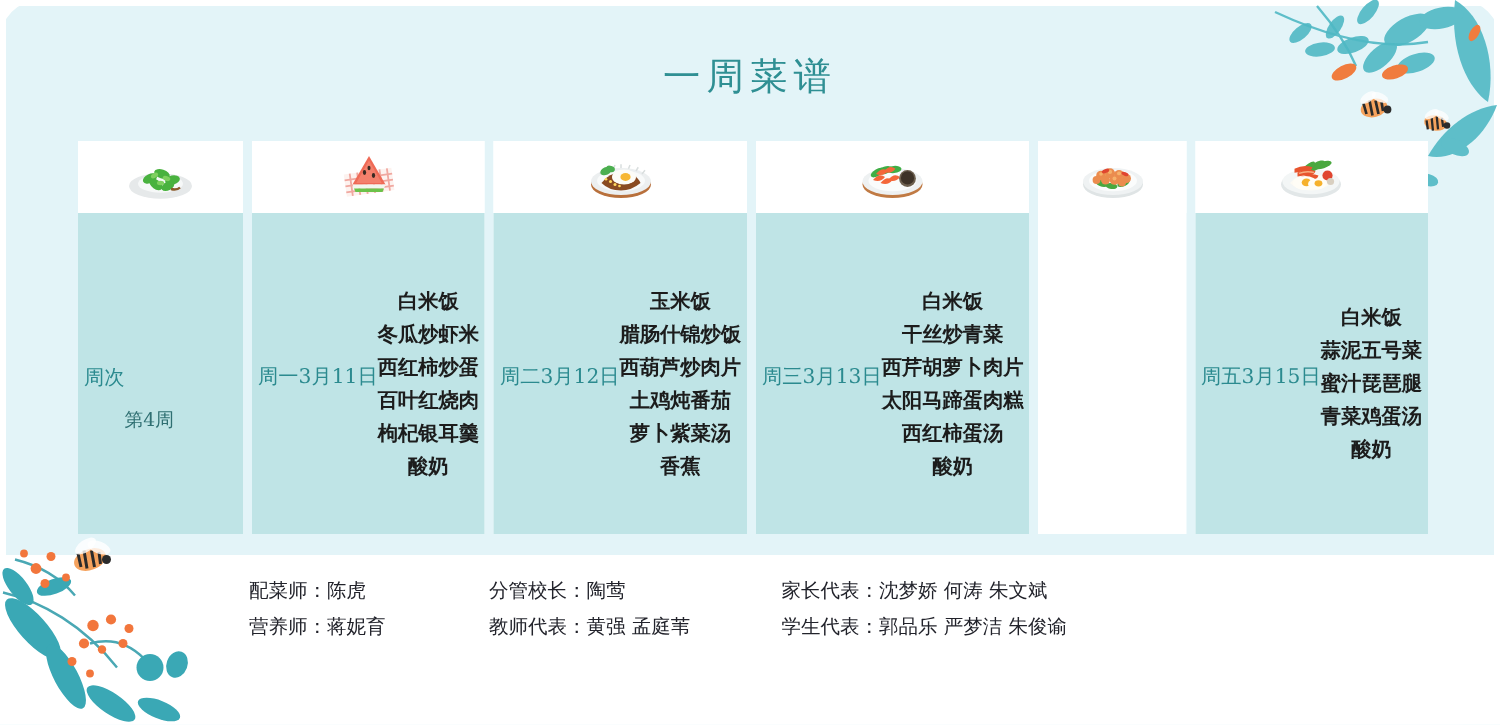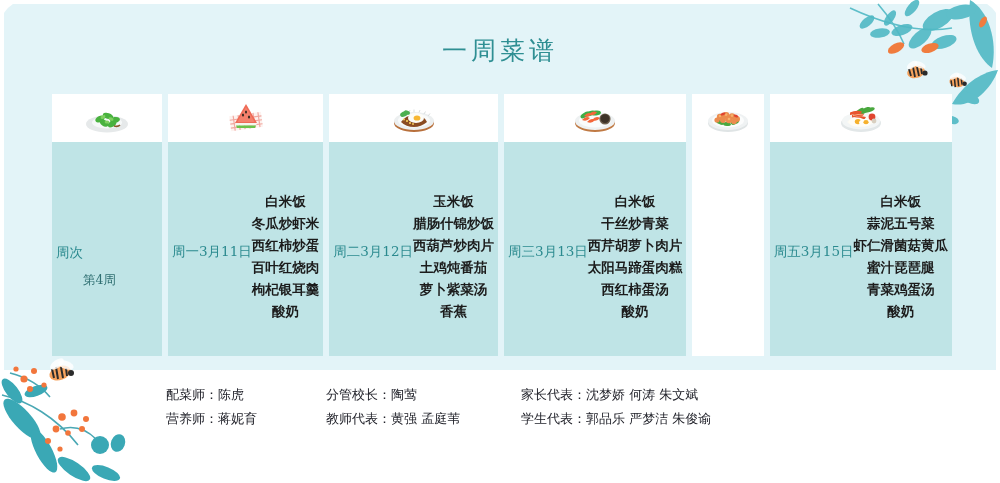--- a/index.html
+++ b/index.html
@@ -425,21 +425,20 @@
           <circle cx="34" cy="16" r="3.4" fill="#e0452f"></circle>
           <circle cx="36" cy="20" r="2.4" fill="#d8cfc0"></circle>
         </svg>
       </div>
       <div class="cell">
         <div class="daylabel">周五</div>
         <div class="daylabel">3月15日</div>
         <div class="dishes">
           <div class="dish">白米饭</div>
           <div class="dish">蒜泥五号菜</div>
-          <div class="dish">虾仁滑菌菇黄瓜</div>
           <div class="dish">蜜汁琵琶腿</div>
           <div class="dish">青菜鸡蛋汤</div>
           <div class="dish">酸奶</div>
         </div>
       </div>
     </div>
 
   </div>
 
   <div id="footer">

